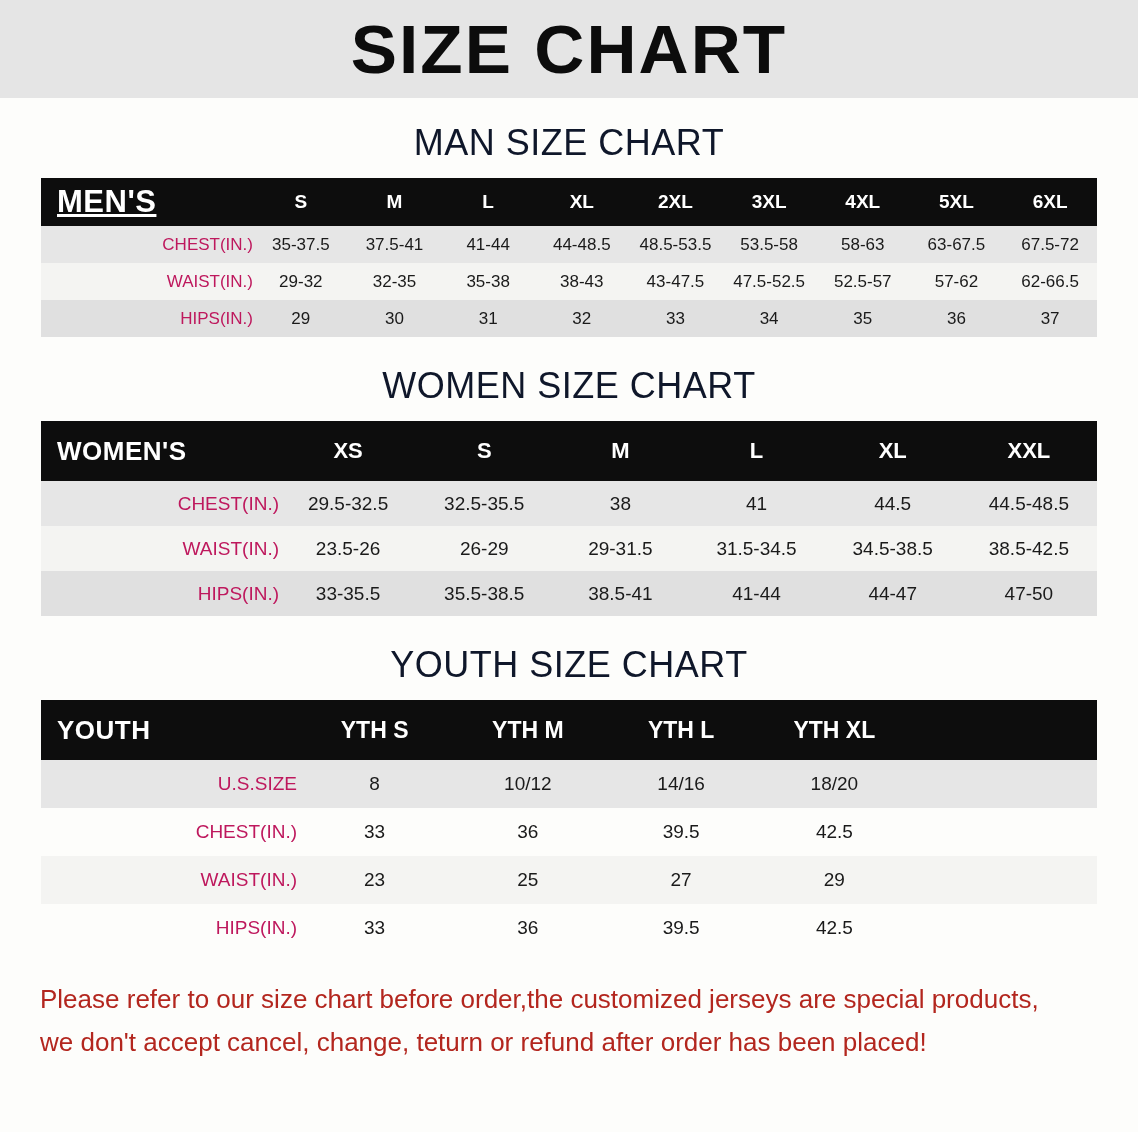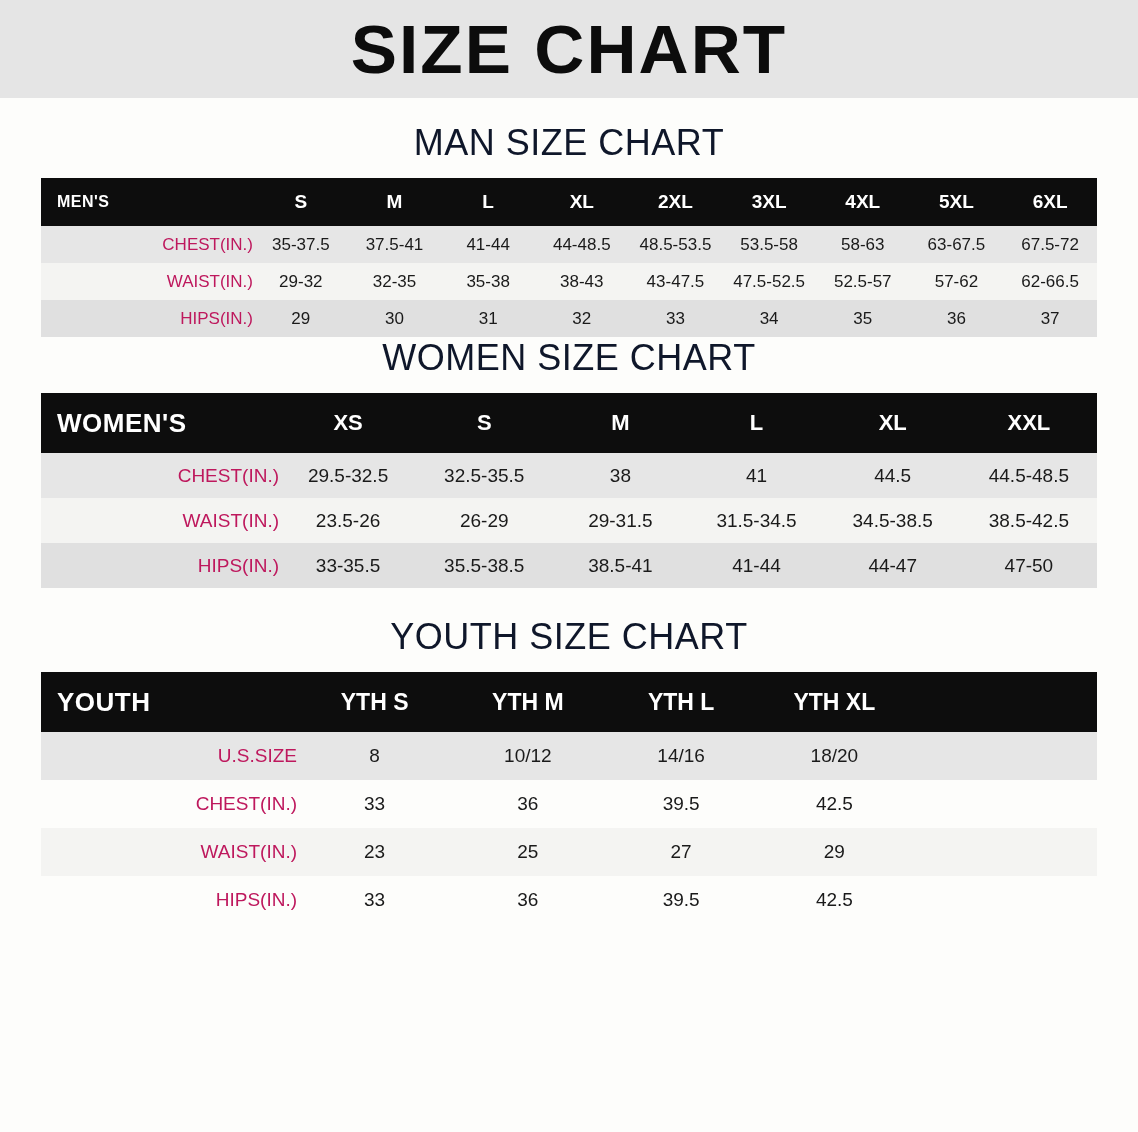--- a/index.html
+++ b/index.html
@@ -40,21 +40,21 @@
   }
 
   
   .section-heading {
     text-align: center;
     font-weight: normal;
     color: #0f172a;
     font-family: "Liberation Sans", sans-serif;
   }
   .h-man    { font-size: 36px; margin-top: 24px; letter-spacing: 0.5px; }
-  .h-women  { font-size: 36px; letter-spacing: 0.5px; }
+  .h-women  { font-size: 36px; margin-top: 28px; letter-spacing: 0.5px; }
   .h-youth  { font-size: 36px; margin-top: 28px; letter-spacing: 0.5px; }
 
   
   .table-wrap {
     margin: 14px auto 0 auto;
     width: 1056px;
   }
   table {
     border-collapse: collapse;
     width: 100%;
@@ -81,21 +81,21 @@
     color: #be185d;
   }
   
   .band-a { background: #e6e6e6; }
   .band-b { background: #f4f4f2; }
   .band-c { background: #e0e0e0; }
   .band-white { background: #fdfdfb; }
 
   
   #men-table thead th { height: 46px; font-size: 19px; }
-  #men-table thead th.corner { font-size: 16px; }
+  #men-table thead th.corner { font-size: 31px; text-decoration: underline; }
   #men-table tbody td { height: 35px; font-size: 17px; }
   #men-table tbody td.rowlabel { font-size: 17px; }
 
   
   #women-table thead th { height: 58px; font-size: 22px; }
   #women-table thead th.corner { font-size: 26px; }
   #women-table tbody td { height: 43px; font-size: 19px; }
 
   
   #youth-table thead th { height: 58px; font-size: 23px; }
@@ -272,14 +272,18 @@
           <td>33</td>
           <td>36</td>
           <td>39.5</td>
           <td>42.5</td>
           <td></td>
         </tr>
       </tbody>
     </table>
   </div>
 
+  <div class="note">
+    <span>Please refer to our size chart before order,the customized jerseys are special products,</span>
+    <span>we don't accept cancel, change, teturn or refund after order has been placed!</span>
+  </div>
 
 </div>
 
 </body></html>

